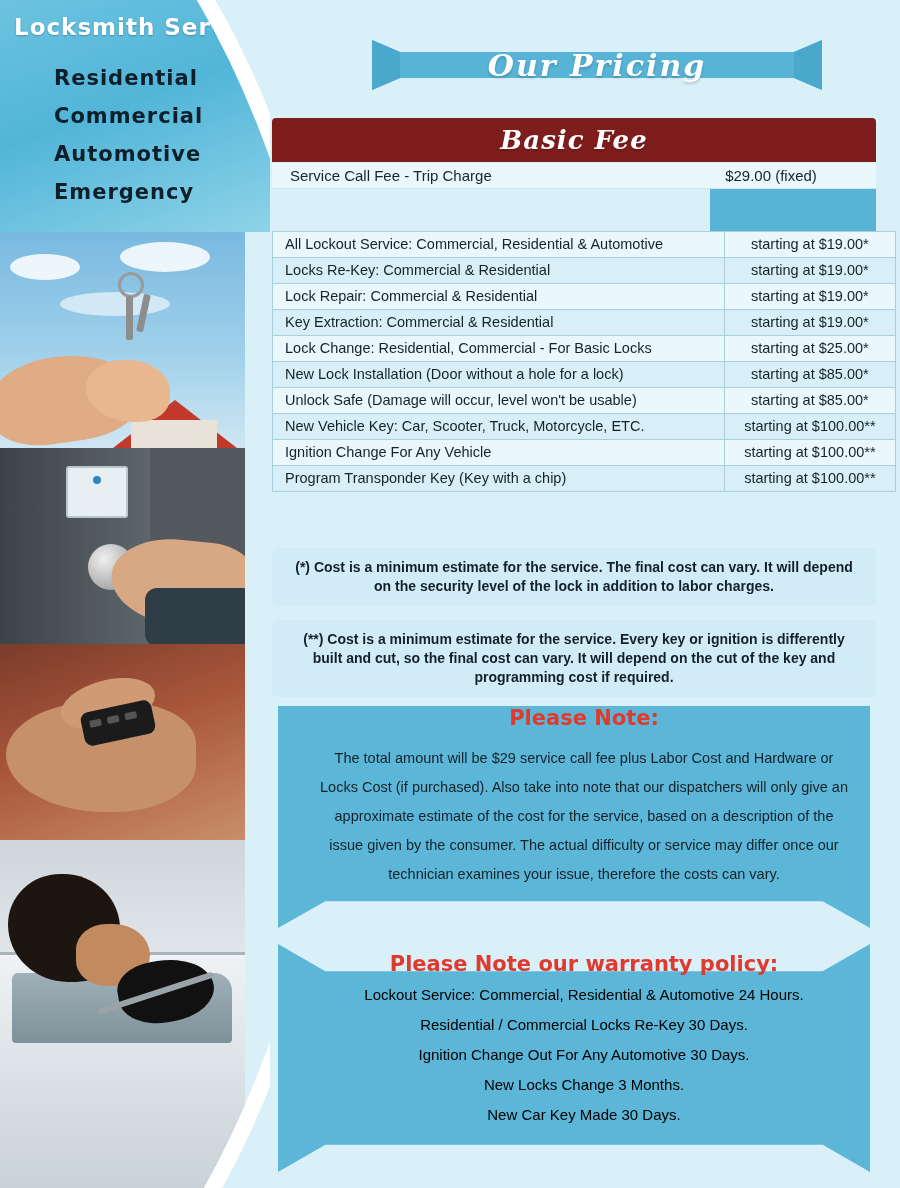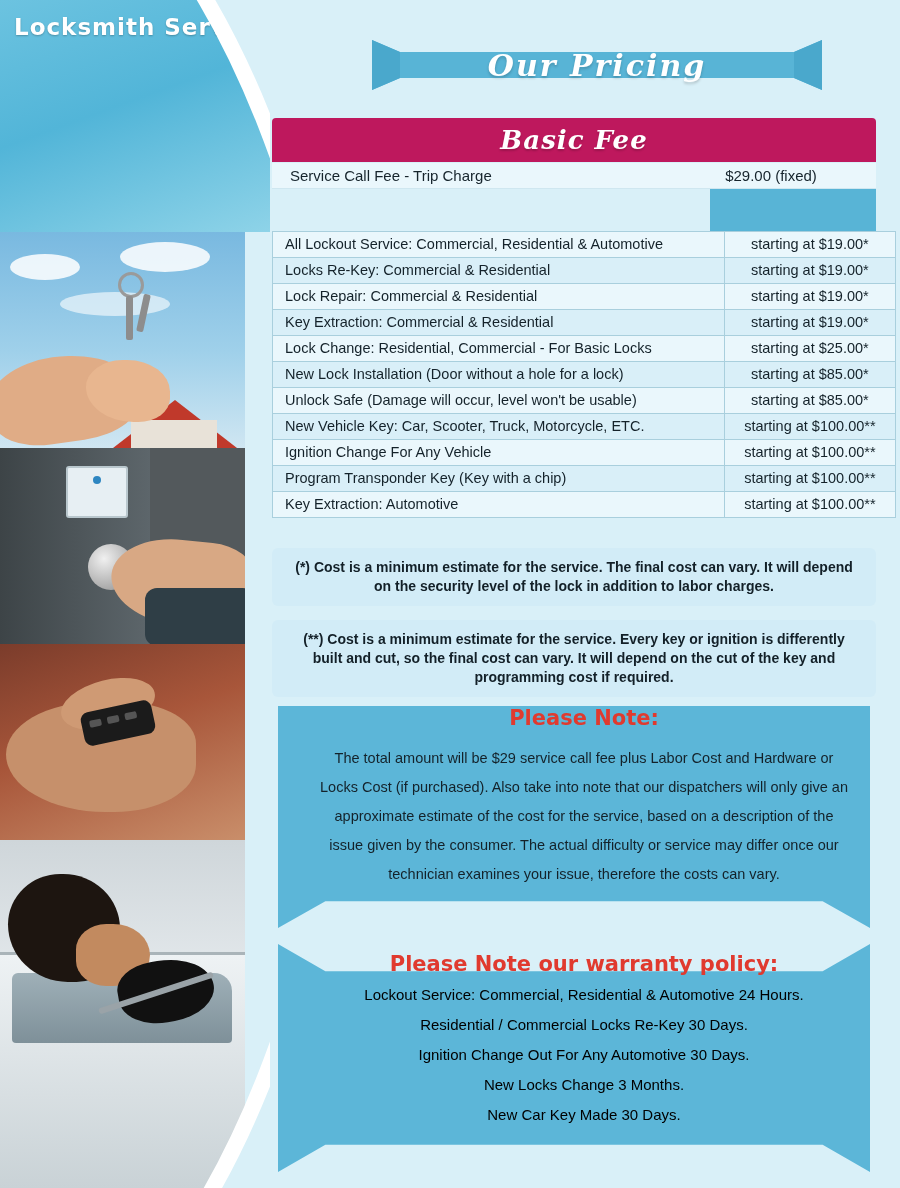--- a/index.html
+++ b/index.html
@@ -137,21 +137,21 @@
   #pricing-banner-wrap { position:absolute; left: 104px; top: 36px; width: 450px; height: 58px; }
   #pricing-title {
     position:absolute; inset:0;
     display:flex; align-items:center; justify-content:center;
     color:#fff; font-size: 30px; font-weight: bold; letter-spacing: 2px;
     font-family: "DejaVu Serif", serif; font-style: italic;
     text-shadow: 0 2px 3px rgba(0,0,0,.2);
     z-index:2;
   }
   .hdr-bar {
-    background:#be185d; color:#fff; text-align:center;
+    background:#7f1d1d; color:#fff; text-align:center;
     font-family:"DejaVu Serif", serif; font-style: italic; font-weight:bold;
     font-size: 26px; letter-spacing:1px; text-shadow: 0 2px 2px rgba(0,0,0,.18);
   }
   #basic-fee-header { position:absolute; left:4px; top: 118px; width: 604px; height: 44px;
     border-radius: 4px 4px 0 0; display:flex; align-items:center; justify-content:center; }
   #basic-fee-row {
     position:absolute; left: 4px; top: 163px; width: 604px; height: 26px;
     background:#eaf7fc; display:flex; align-items:center;
     font-size: 15px; color:#16242c; border-bottom:1px solid #cfe7f0;
   }
@@ -204,20 +204,26 @@
     color:#000000; font-size: 15px; line-height: 2.0;
   }
 </style>
 </head>
 <body>
 
 <div id="left-panel">
 
   <div id="left-header">
     <div id="brand-title">Locksmith Service</div>
+    <ul id="service-list">
+      <li>Residential</li>
+      <li>Commercial</li>
+      <li>Automotive</li>
+      <li>Emergency</li>
+    </ul>
   </div>
 
   <div class="photo" id="photo-keys">
     <div class="sky"></div>
     <div class="cloud" style="left:10px;top:22px;width:70px;height:26px;"></div>
     <div class="cloud" style="left:120px;top:10px;width:90px;height:30px;"></div>
     <div class="cloud" style="left:60px;top:60px;width:110px;height:24px;opacity:.6;"></div>
     <div class="roof"></div>
     <div class="house-body"></div>
     <div class="arm"></div>
@@ -322,24 +328,20 @@
           <td class="price">starting at $100.00**</td>
         </tr>
       <tr>
           <td class="svc">Ignition Change For Any Vehicle</td>
           <td class="price">starting at $100.00**</td>
         </tr>
       <tr>
           <td class="svc">Program Transponder Key (Key with a chip)</td>
           <td class="price">starting at $100.00**</td>
         </tr>
-      <tr>
-          <td class="svc">Key Extraction: Automotive</td>
-          <td class="price">starting at $100.00**</td>
-        </tr>
     </tbody>
   </table>
 
   <div class="note-box" id="note-star">(*) Cost is a minimum estimate for the service. The final cost can vary. It will depend on the security level of the lock in addition to labor charges.</div>
   <div class="note-box" id="note-dstar">(**) Cost is a minimum estimate for the service. Every key or ignition is differently built and cut, so the final cost can vary. It will depend on the cut of the key and programming cost if required.</div>
 
   <div class="flag-block" id="please-note-block"></div>
   <div class="note-heading" id="please-note-heading">Please Note:</div>
   <div id="please-note-body">The total amount will be $29 service call fee plus Labor Cost and Hardware or Locks Cost (if purchased). Also take into note that our dispatchers will only give an approximate estimate of the cost for the service, based on a description of the issue given by the consumer. The actual difficulty or service may differ once our technician examines your issue, therefore the costs can vary.</div>
 

